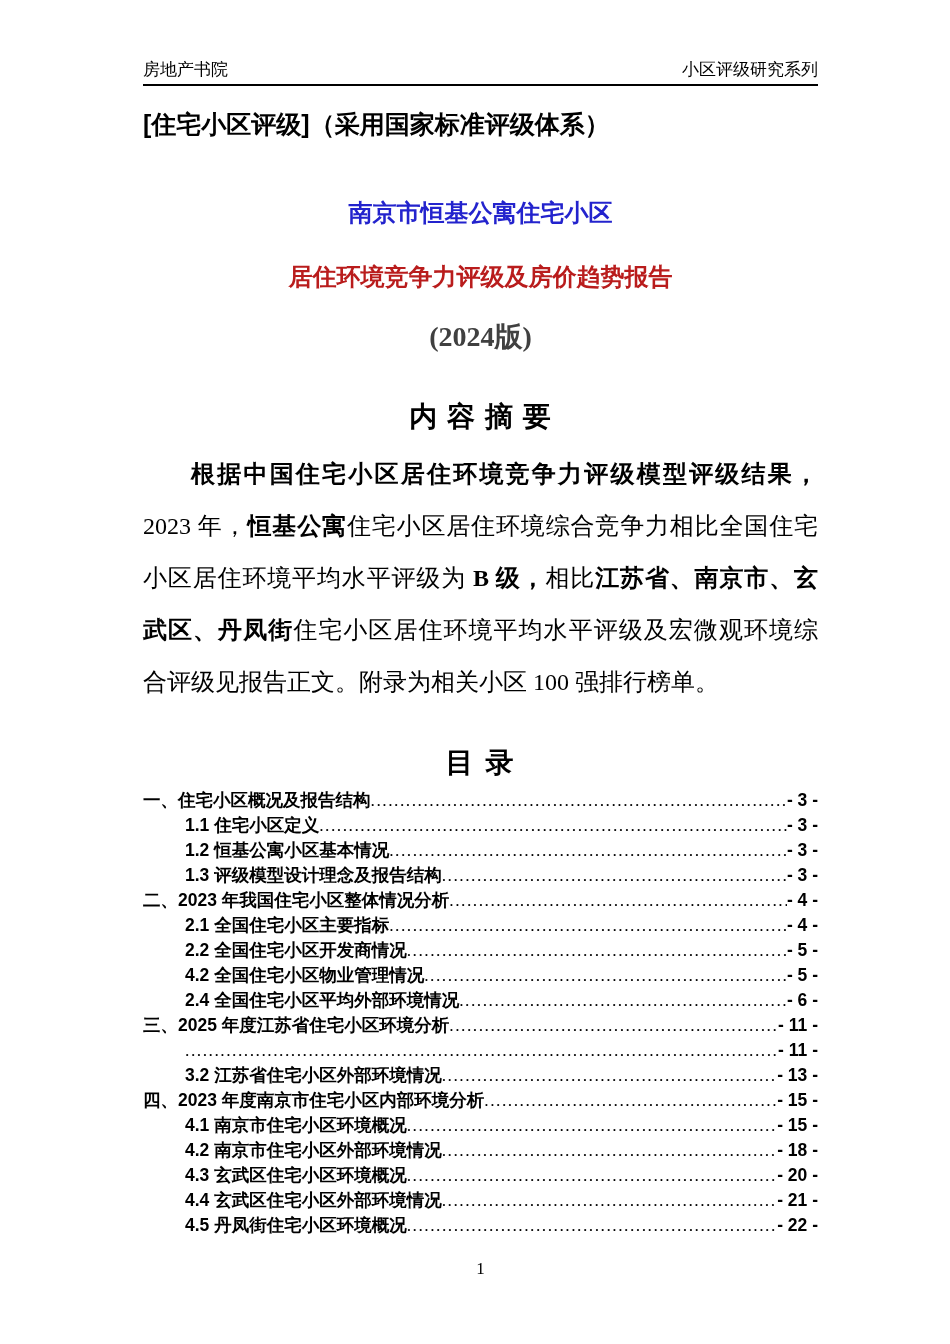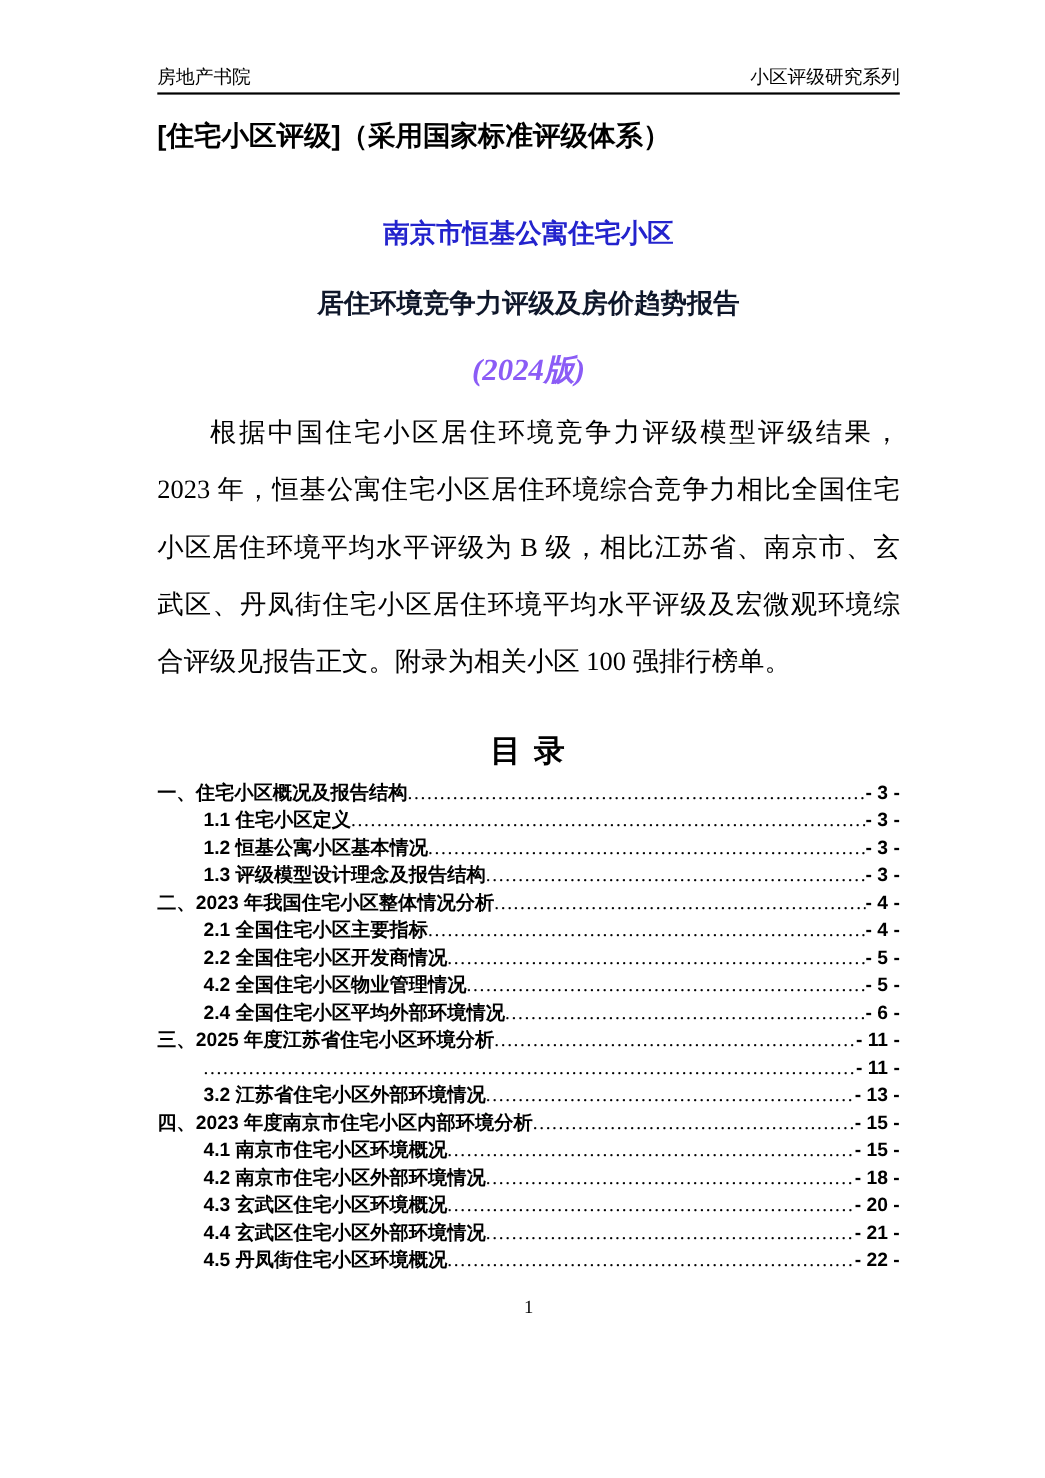--- a/index.html
+++ b/index.html
@@ -60,22 +60,22 @@
   }
   .abstract-body {
     margin-top: 12px;
     font-size: 24px;
   }
   .abs-line {
     line-height: 52px;
     text-align: justify;
   }
   .abs-line.jfy { text-align-last: justify; }
-  .abs-line.indent { text-indent: 2em; }
-  .abs-line .b { font-weight: normal; }
+  .abs-line.indent { text-indent: 2em; font-weight: bold; }
+  .abs-line .b { font-weight: bold; }
   
   .toc-heading {
     margin-top: 36px;
     text-align: center;
     font-family: Liberation Sans, sans-serif;
     font-weight: bold;
     font-size: 28px; line-height: 38px;
     letter-spacing: 2px;
   }
   .toc-list {
@@ -114,23 +114,24 @@
 
   <div class="header-row">
     <span>房地产书院</span>
     <span>小区评级研究系列</span>
   </div>
   <div class="header-rule"></div>
 
   <div class="bracket-line">[住宅小区评级]（采用国家标准评级体系）</div>
 
   <h1 class="title-blue" style="color: rgb(35, 35, 205);">南京市恒基公寓住宅小区</h1>
-  <h1 class="title-blue second" style="color: #0f172a;">居住环境竞争力评级及房价趋势报告</h1>
-  <div class="title-blue title-edition" style="color: #8b5cf6; font-style: italic;">(2024版)</div>
-
+  <h1 class="title-blue second" style="color: #b91c1c;">居住环境竞争力评级及房价趋势报告</h1>
+  <div class="title-blue title-edition" style="color: #404040;">(2024版)</div>
+
+  <h2 class="abstract-heading">内 容 摘 要</h2>
   <div class="abstract-body" id="abstract-body">
       <div class="abs-line indent jfy"><span>根据中国住宅小区居住环境竞争力评级模型评级结果，</span></div>
       <div class="abs-line jfy"><span>2023 年，</span><span class="b">恒基公寓</span><span>住宅小区居住环境综合竞争力相比全国住宅</span></div>
       <div class="abs-line jfy"><span>小区居住环境平均水平评级为 </span><span class="b">B 级，</span><span>相比</span><span class="b">江苏省、南京市、玄</span></div>
       <div class="abs-line jfy"><span class="b">武区、丹凤街</span><span>住宅小区居住环境平均水平评级及宏微观环境综</span></div>
       <div class="abs-line"><span>合评级见报告正文。附录为相关小区 100 强排行榜单。</span></div>
     </div>
 
   <h2 class="toc-heading">目 录</h2>
   <div class="toc-list" id="toc-list">

